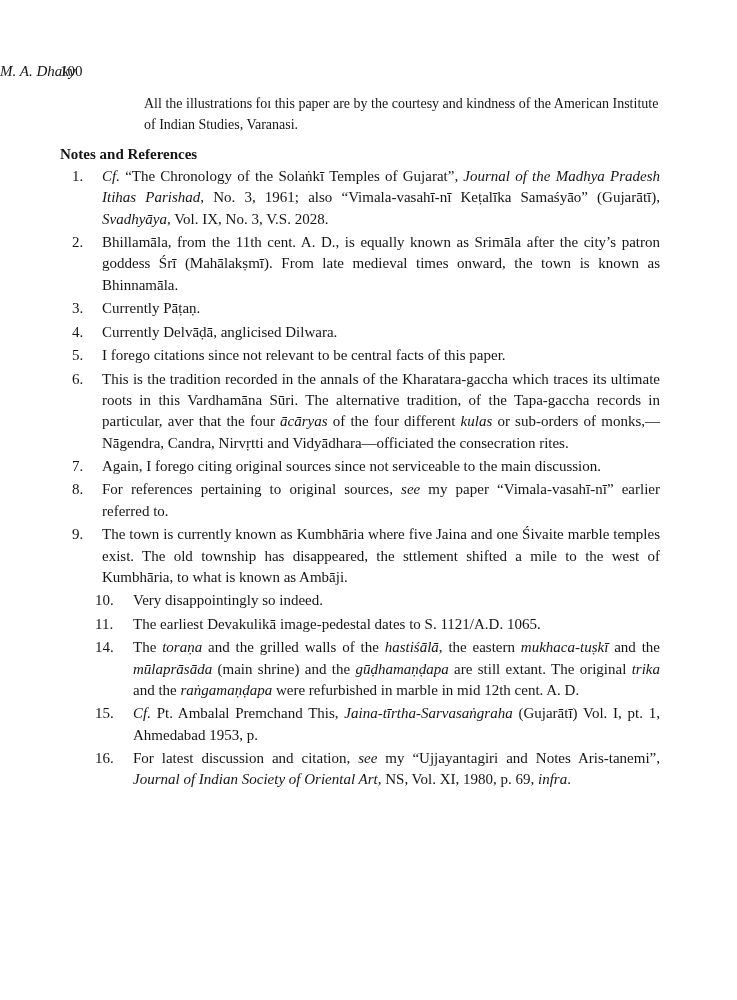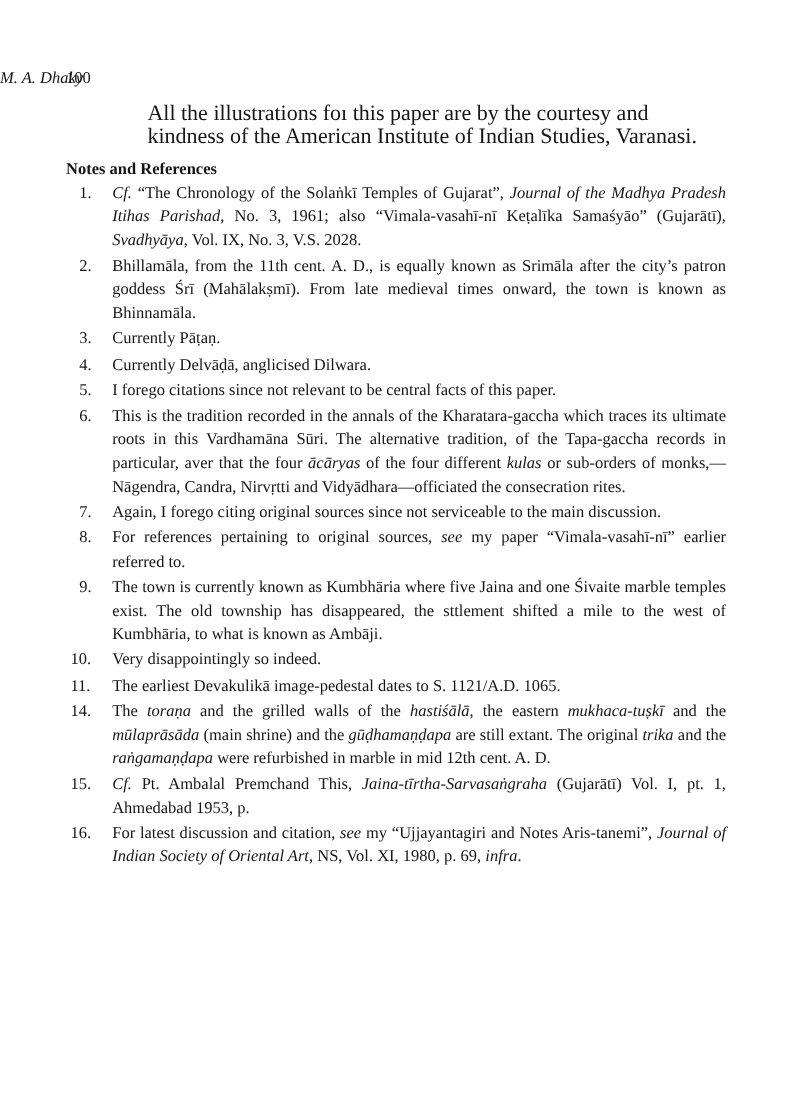--- a/index.html
+++ b/index.html
@@ -3,28 +3,28 @@
   <meta charset="utf-8">
   <style>
     html, body { margin: 0; padding: 0; background: #ffffff; }
     body {
       width: 737px; height: 1000px; overflow: hidden; position: relative;
       font-family: "Liberation Serif", "DejaVu Serif", serif;
       color: #151515;
     }
     .page-number { position: absolute; left: 60px; top: 63px; font-size: 15px; }
     .running-head { position: absolute; left: 0; width: 737px; top: 63px; text-align: left; font-size: 15px; font-style: italic; }
-    .ack { position: absolute; left: 134px; top: 93px; width: 520px; font-size: 20px; line-height: 21px; }
+    .ack { position: absolute; left: 144px; top: 93px; width: 520px; font-size: 14px; line-height: 21px; }
     .section-title { position: absolute; left: 60px; top: 146px; font-size: 15px; font-weight: bold; font-family: Liberation Serif, serif; }
     .notes { position: absolute; left: 60px; top: 166px; width: 600px; font-size: 15px; line-height: 21.3px; }
     .note { display: flex; margin-bottom: 2.2px; }
     .note-num { width: 42px; flex: 0 0 42px; padding-left: 0px; text-align: left; box-sizing: border-box; }
     .note-text { flex: 1; text-align: justify; }
     .note-num.n1to9 { padding-left: 12px; }
-    .note-num.n10plus { padding-left: 4px; }
+    .note-num.n10plus { padding-left: 4px; margin-left: 31px; }
     i { font-style: italic; font-family: Liberation Serif, serif; }
   </style>
 </head>
 <body>
 
 <div>
   <div class="page-number">100</div>
   <div class="running-head">M. A. Dhaky</div>
   <p class="ack" style="margin:0">All the illustrations foı this paper are by the courtesy and kindness of the American Institute of Indian Studies, Varanasi.</p>
   <div class="section-title">Notes and References</div>

